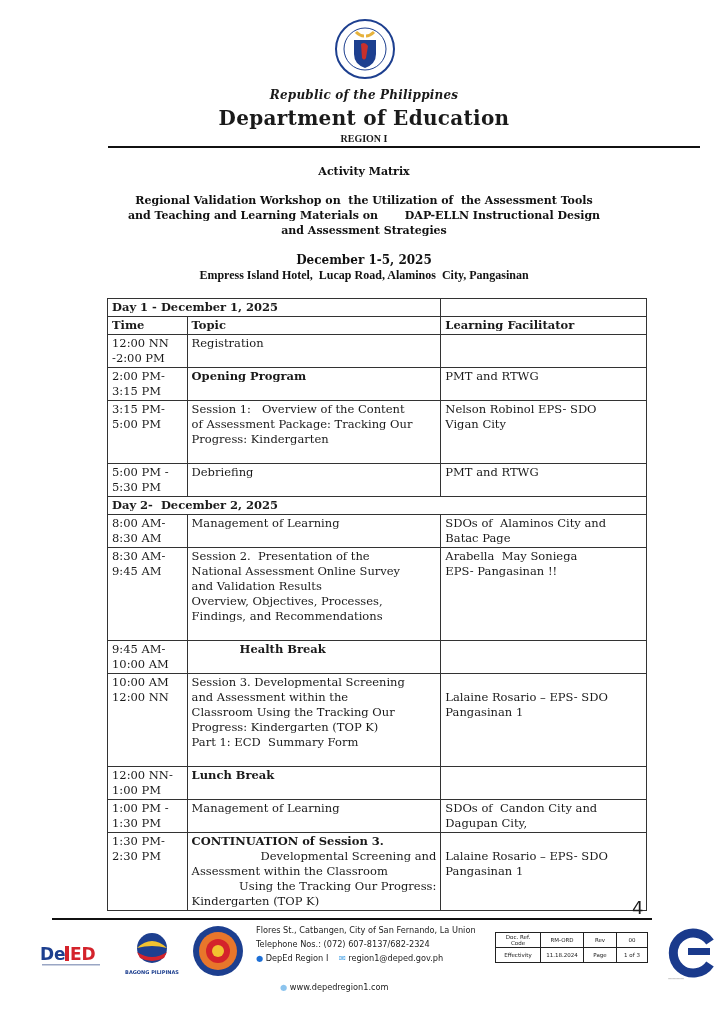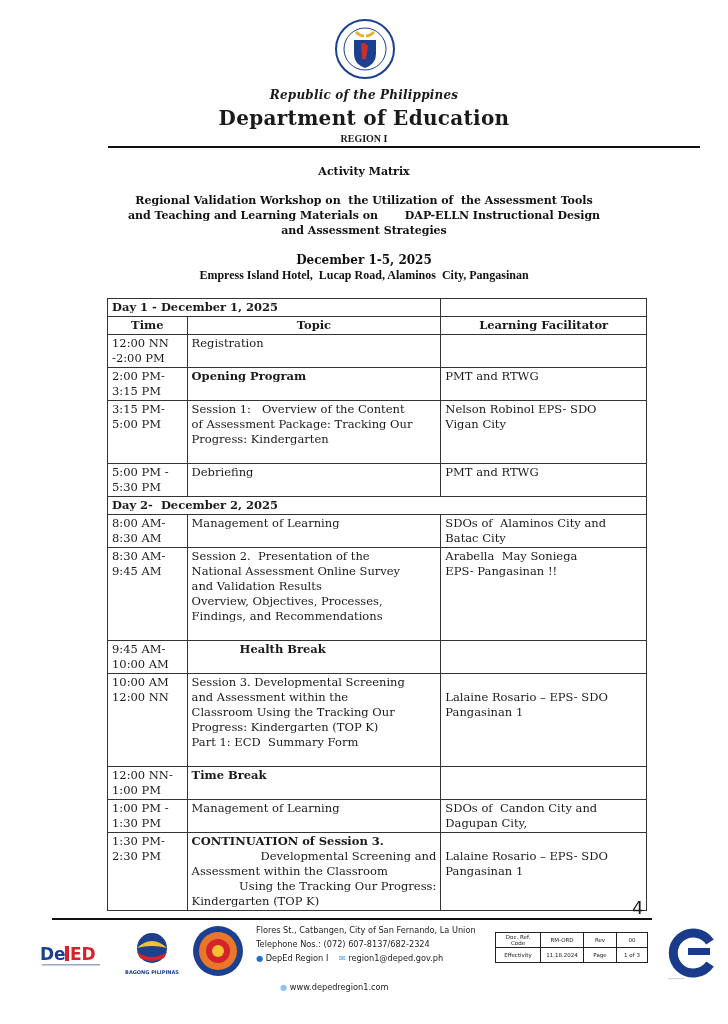--- a/index.html
+++ b/index.html
@@ -30,21 +30,21 @@
 
   
   #matrix { left: 107px; top: 298px; width: 540px; border-collapse: collapse;
             font-family: "DejaVu Serif", serif; font-size: 11.5px; }
   #matrix td { border: 1px solid #333; vertical-align: top; padding: 1px 4px 1px 4px;
                line-height: 15px; }
   #matrix col.c-time { width: 80px; }
   #matrix col.c-topic { width: 254px; }
   #matrix col.c-fac { width: 206px; }
   .day-row td { font-weight: bold; line-height: 14px; }
-  .hdr-row td { font-weight: bold; text-align: center; }
+  .hdr-row td { font-weight: bold; }
   .b { font-weight: bold; }
   .pad-top { padding-top: 16px !important; }
 
   
   #page-num { left: 632px; top: 897px; font-family: "DejaVu Sans", sans-serif; font-size: 18px; }
   #footer-rule { left: 52px; top: 918px; width: 600px; height: 2px; background: #111; }
   #deped-logo { left: 40px; top: 940px; width: 66px; height: 30px; }
   #bp-logo { left: 122px; top: 930px; width: 60px; height: 48px; }
   #region-logo { left: 192px; top: 925px; width: 52px; height: 52px; }
   .addr { left: 256px; font-family: "DejaVu Sans", sans-serif; font-size: 8.2px; color: #222; white-space: nowrap; }
@@ -153,21 +153,21 @@
       <tr>
         <td>
           <div>8:00 AM-</div>
           <div>8:30 AM</div>
         </td>
         <td>
           <div style="white-space: pre;">Management of Learning</div>
         </td>
         <td>
           <div style="white-space: pre;">SDOs of  Alaminos City and</div>
-          <div style="white-space: pre;">Batac City</div>
+          <div style="white-space: pre;">Batac Page</div>
         </td>
       </tr>
       <tr>
         <td>
           <div>8:30 AM-</div>
           <div>9:45 AM</div>
         </td>
         <td>
           <div style="white-space: pre;">Session 2.  Presentation of the</div>
           <div style="white-space: pre;">National Assessment Online Survey</div>
@@ -208,21 +208,21 @@
           <div style="white-space: pre;">Lalaine Rosario – EPS- SDO</div>
           <div style="white-space: pre;">Pangasinan 1</div>
         </td>
       </tr>
       <tr>
         <td>
           <div>12:00 NN-</div>
           <div>1:00 PM</div>
         </td>
         <td>
-          <div class="b" style="white-space: pre;">Time Break</div>
+          <div class="b" style="white-space: pre;">Lunch Break</div>
         </td>
         <td></td>
       </tr>
       <tr>
         <td>
           <div>1:00 PM -</div>
           <div>1:30 PM</div>
         </td>
         <td>
           <div style="white-space: pre;">Management of Learning</div>

